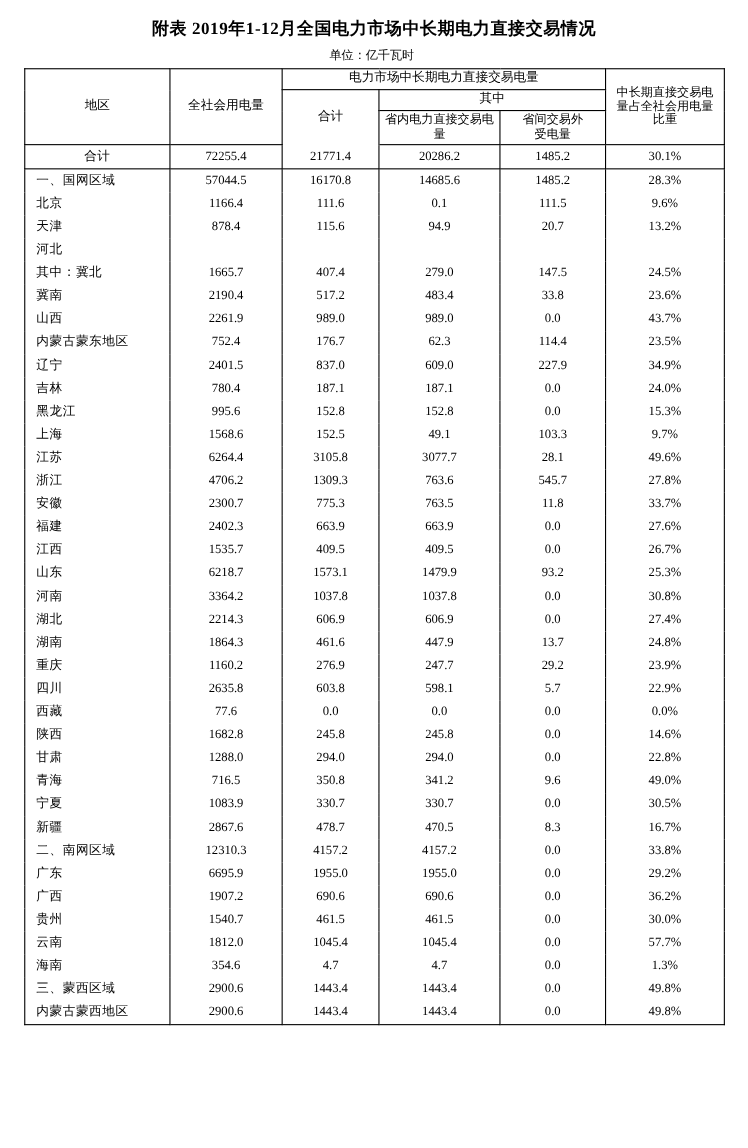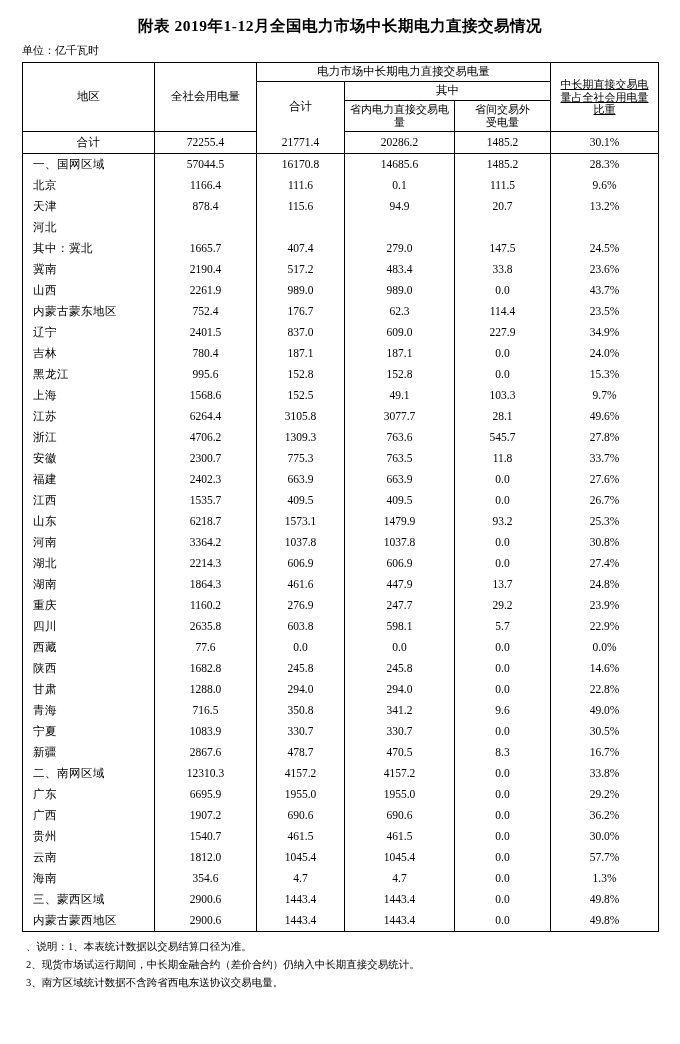--- a/index.html
+++ b/index.html
@@ -23,21 +23,21 @@
   }
   .doc-title {
     text-align: center;
     font-size: 15.5px;
     font-weight: bold;
     letter-spacing: 0.5px;
     margin: 4px 0 6px 0;
     font-family: "Liberation Serif", "DejaVu Serif", serif;
   }
   .unit-line {
-    text-align: left;
+    text-align: center;
     font-size: 11px;
     margin: 0 4px 4px 0;
     font-family: Liberation Mono, monospace;
   }
   table.main {
     width: 100%;
     border-collapse: collapse;
     font-size: 11px;
     table-layout: fixed;
   }
@@ -106,21 +106,21 @@
       <col style="width:88px">
       <col style="width:110px">
       <col style="width:96px">
       <col style="width:108px">
     </colgroup>
     <thead>
       <tr>
         <td class="hdr bt bb bl br" rowspan="3">地区</td>
         <td class="hdr bt bb br" rowspan="3">全社会用电量</td>
         <td class="hdr bt bbt br" colspan="3">电力市场中长期电力直接交易电量</td>
-        <td class="hdr bt bb br hdr-sub" rowspan="3" style="padding:0 6px;text-decoration:underline;">中长期直接交易电量占全社会用电量比重</td>
+        <td class="hdr bt bb br hdr-sub" rowspan="3" style="padding:0 6px;">中长期直接交易电量占全社会用电量比重</td>
       </tr>
       <tr>
         <td class="hdr brt" rowspan="2">合计</td>
         <td class="hdr bbt br" colspan="2">其中</td>
       </tr>
       <tr>
         <td class="hdr hdr-tall bb brt hdr-sub" style="padding:0 4px;margin-top:32px;">省内电力直接交易电量</td>
         <td class="hdr hdr-tall bb br hdr-sub" style="padding:0 19px;">省间交易外受电量</td>
       </tr>
     </thead>
@@ -425,18 +425,13 @@
           <td class="c-region bl br bb">内蒙古蒙西地区</td>
           <td class="c-num br bb">2900.6</td>
           <td class="c-num br bb">1443.4</td>
           <td class="c-num br bb">1443.4</td>
           <td class="c-num br bb">0.0</td>
           <td class="c-num br bb">49.8%</td>
         </tr>
       </tbody>
   </table>
 
-  <div class="notes">
-      <div>、说明：1、本表统计数据以交易结算口径为准。</div>
-      <div>2、现货市场试运行期间，中长期金融合约（差价合约）仍纳入中长期直接交易统计。</div>
-      <div>3、南方区域统计数据不含跨省西电东送协议交易电量。</div>
-    </div>
 </div>
 
 </body></html>

